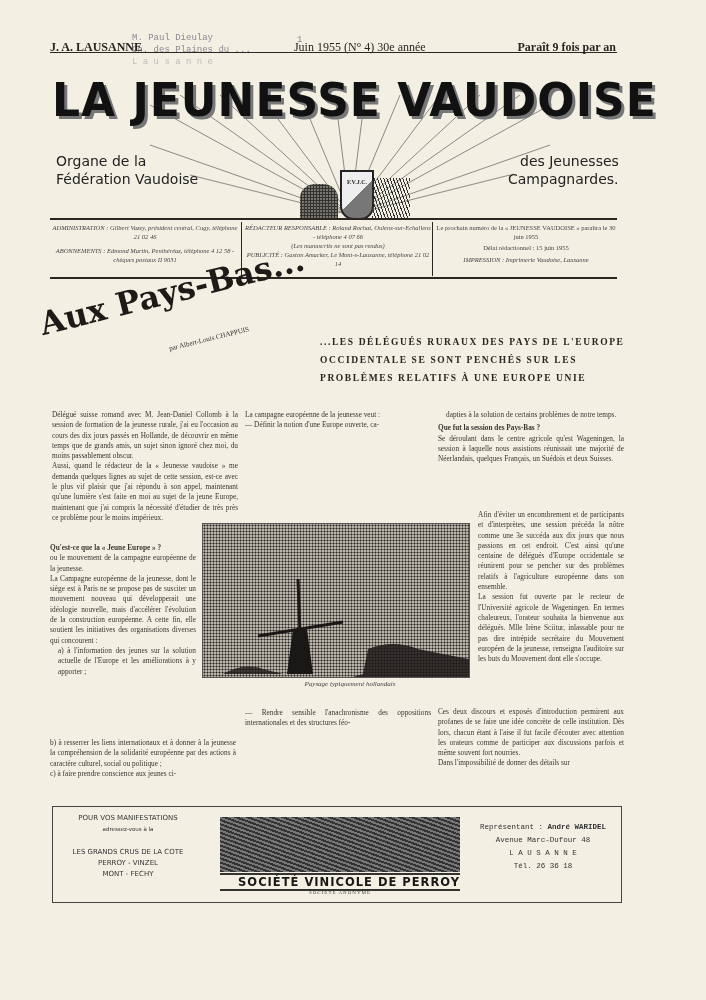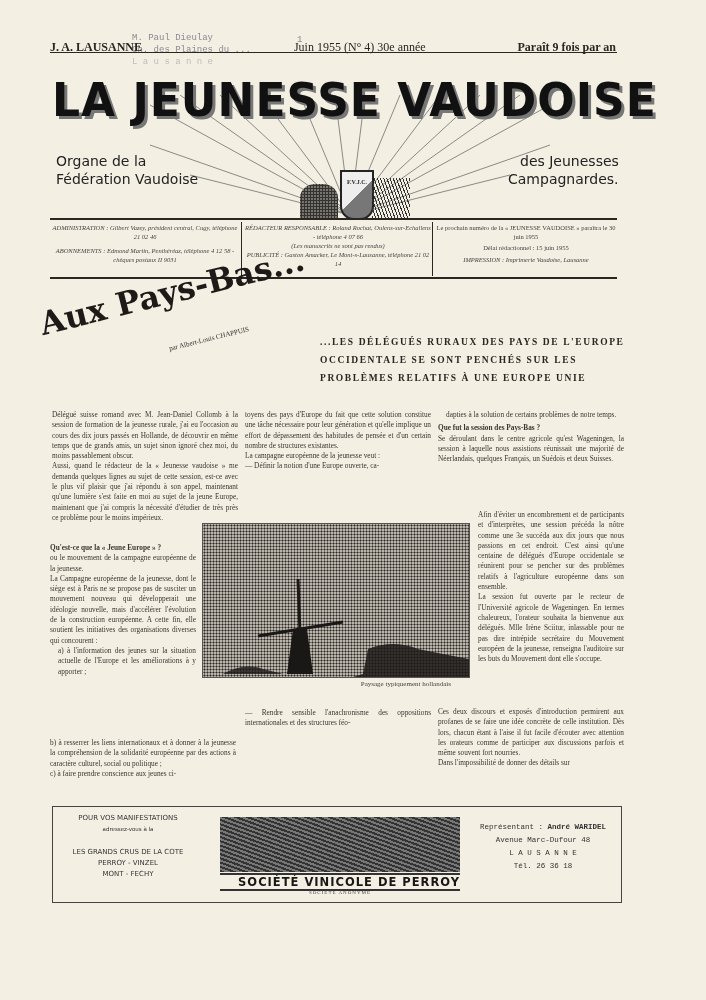--- a/index.html
+++ b/index.html
@@ -13,21 +13,21 @@
   .org{font-family:"DejaVu Sans",sans-serif;font-size:14px;line-height:18px;color:#222;}
   .infobox{font-size:6.5px;line-height:9px;text-align:center;font-style:italic;color:#444;}
   .headline-aux{top:305px;left:45px;font-family:"DejaVu Serif",serif;font-weight:bold;font-size:32px;transform:rotate(-14deg);transform-origin:left bottom;white-space:nowrap;color:#1d1a17;}
   .byline{top:335px;left:168px;font-size:7px;transform:rotate(-14deg);white-space:nowrap;color:#333;}
   .deck{top:333px;left:320px;width:310px;font-family:Liberation Serif, serif;font-size:9.5px;letter-spacing:1.6px;line-height:18px;font-weight:bold;color:#2a2622;}
   .col{font-size:7.3px;line-height:10.3px;text-align:justify;color:#3a3530;}
   .col p{margin:0;}
   .col .h{font-weight:bold;margin-top:3px;}
   .photo{top:523px;left:202px;width:266px;height:153px;background-color:#b9b4aa;
     background-image:radial-gradient(circle,#2a2622 0.9px,transparent 1.1px);background-size:3px 3px;border:1px solid #555;}
-  .caption{top:680px;left:185px;width:266px;text-align:right;font-size:7px;color:#444;}
+  .caption{top:680px;left:217px;width:266px;text-align:center;font-size:7px;font-style:italic;color:#444;}
   .ad{top:806px;left:52px;width:568px;height:95px;border:1px solid #444;}
   .ad .l{position:absolute;left:0;top:6px;width:150px;text-align:center;font-family:"DejaVu Sans",sans-serif;font-size:7px;line-height:11px;color:#333;}
   .ad .img{position:absolute;left:167px;top:10px;width:240px;height:55px;background:#555;
     background-image:repeating-linear-gradient(20deg,#333 0 2px,#777 2px 4px);}
   .ad .brand{position:absolute;left:167px;top:66px;width:240px;text-align:right;font-family:"DejaVu Sans",sans-serif;font-weight:bold;font-size:11.5px;letter-spacing:1px;color:#1a1816;border-top:2px solid #333;border-bottom:2px solid #333;}
   .ad .brand-sub{position:absolute;left:167px;top:83px;width:240px;text-align:center;font-size:5px;letter-spacing:1px;color:#444;}
   .ad .r{position:absolute;left:400px;top:14px;width:180px;text-align:center;font-family:Liberation Mono, monospace;font-size:7.5px;line-height:13px;color:#333;}
   .sun{top:95px;left:150px;width:400px;height:120px;}
 </style>
 </head>
@@ -110,29 +110,28 @@
 <div class="abs deck">...LES DÉLÉGUÉS RURAUX DES PAYS DE L'EUROPE OCCIDENTALE SE SONT PENCHÉS SUR LES PROBLÈMES RELATIFS À UNE EUROPE UNIE</div>
 
 <div class="abs col" style="top:410px;left:52px;width:186px;">
   <p>Délégué suisse romand avec M. Jean-Daniel Collomb à la session de formation de la jeunesse rurale, j'ai eu l'occasion au cours des dix jours passés en Hollande, de découvrir en même temps que de grands amis, un sujet sinon ignoré chez moi, du moins passablement obscur.</p>
   <p style="width:186px;">Aussi, quand le rédacteur de la « Jeunesse vaudoise » me demanda quelques lignes au sujet de cette session, est-ce avec le plus vif plaisir que j'ai répondu à son appel, maintenant qu'une lumière s'est faite en moi au sujet de la jeune Europe, maintenant que j'ai compris la nécessité d'étudier de très près ce problème pour le moins impérieux.</p>
 </div>
 <div class="abs col" style="top:540px;left:50px;width:146px;">
   <p class="h">Qu'est-ce que la « Jeune Europe » ?</p>
   <p>ou le mouvement de la campagne européenne de la jeunesse.</p>
   <p>La Campagne européenne de la jeunesse, dont le siège est à Paris ne se propose pas de susciter un mouvement nouveau qui développerait une idéologie nouvelle, mais d'accélérer l'évolution de la construction européenne. A cette fin, elle soutient les initiatives des organisations diverses qui concourent :</p>
-  <p style="padding-left:8px;">a) à l'information des jeunes sur la situation actuelle de l'Europe et les améliorations à y apporter ;</p>
+  <p style="padding-left:8px;">a) à l'information des jeunes sur la solution actuelle de l'Europe et les améliorations à y apporter ;</p>
 </div>
 <div class="abs col" style="top:738px;left:50px;width:186px;">
   <p>b) à resserrer les liens internationaux et à donner à la jeunesse la compréhension de la solidarité européenne par des actions à caractère culturel, social ou politique ;</p>
   <p>c) à faire prendre conscience aux jeunes ci-</p>
 </div>
 
 <div class="abs col" style="top:410px;left:245px;width:186px;">
-  <p>toyens des pays d'Europe du fait que cette solution constitue une tâche nécessaire pour leur génération et qu'elle implique un effort de dépassement des habitudes de pensée et d'un certain nombre de structures existantes.</p>
   <p>La campagne européenne de la jeunesse veut :</p>
   <p>— Définir la notion d'une Europe ouverte, ca-</p>
 </div>
 <div class="abs col" style="top:708px;left:245px;width:186px;">
   <p>— Rendre sensible l'anachronisme des oppositions internationales et des structures féo-</p>
 </div>
 
 <div class="abs col" style="top:410px;left:438px;width:186px;">
   <p style="padding-left:8px;font-weight:normal;">dapties à la solution de certains problèmes de notre temps.</p>
   <p class="h">Que fut la session des Pays-Bas ?</p>

